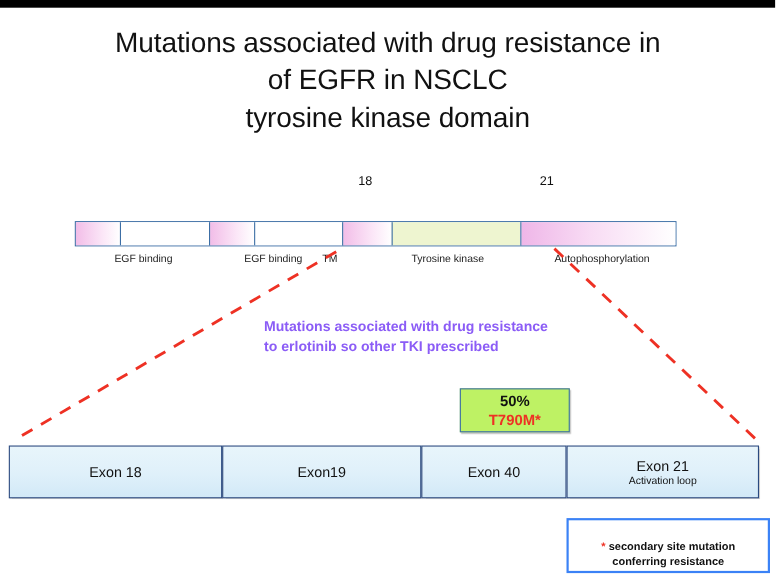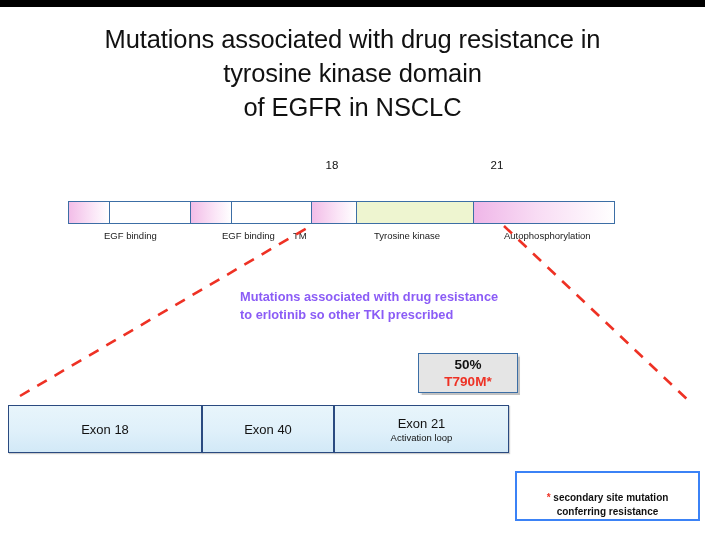--- a/index.html
+++ b/index.html
@@ -110,21 +110,21 @@
     white-space: nowrap;
   }
   .red-note span { display: block; }
 
   
   .callout {
     position: absolute;
     left: 418px; top: 353px;
     width: 100px; height: 40px;
     box-sizing: border-box;
-    background: #e5e5e5;
+    background: #bef264;
     border: 1.8px solid #3c6ea5;
     box-shadow: 1.5px 1.5px 1px rgba(120,120,120,0.45);
     display: flex;
     flex-direction: column;
     align-items: center;
     justify-content: center;
   }
   .callout .pct {
     font-size: 13.5px;
     font-weight: bold;
@@ -195,22 +195,22 @@
 </style>
 </head>
 <body>
 
 <div id="slide">
 
   <div class="top-band"></div>
 
   <div class="title">
     <span class="tl">Mutations associated with drug resistance in</span>
+    <span class="tl">of EGFR in NSCLC</span>
     <span class="tl">tyrosine kinase domain</span>
-    <span class="tl">of EGFR in NSCLC</span>
   </div>
 
   <div class="tick-label" id="tick-18">18</div>
   <div class="tick-label" id="tick-21">21</div>
 
   <div class="protein-bar">
     <div class="seg pink" style="width:10%"></div>
     <div class="seg white" style="width:20%"></div>
     <div class="seg pink" style="width:10%"></div>
     <div class="seg white" style="width:20%"></div>
@@ -237,20 +237,23 @@
 
   <div class="callout">
     <div class="pct">50%</div>
     <div class="mut">T790M*</div>
   </div>
 
   <div class="exon-row">
     <div class="exon-box" id="exon-18">
       <div class="ex-name">Exon 18</div>
     </div>
+    <div class="exon-box" id="exon-19">
+      <div class="ex-name">Exon19</div>
+    </div>
     <div class="exon-box" id="exon-20">
       <div class="ex-name">Exon 40</div>
     </div>
     <div class="exon-box" id="exon-21">
       <div class="ex-name">Exon 21</div>
       <div class="ex-sub">Activation loop</div>
     </div>
   </div>
 
   <div class="footnote">

